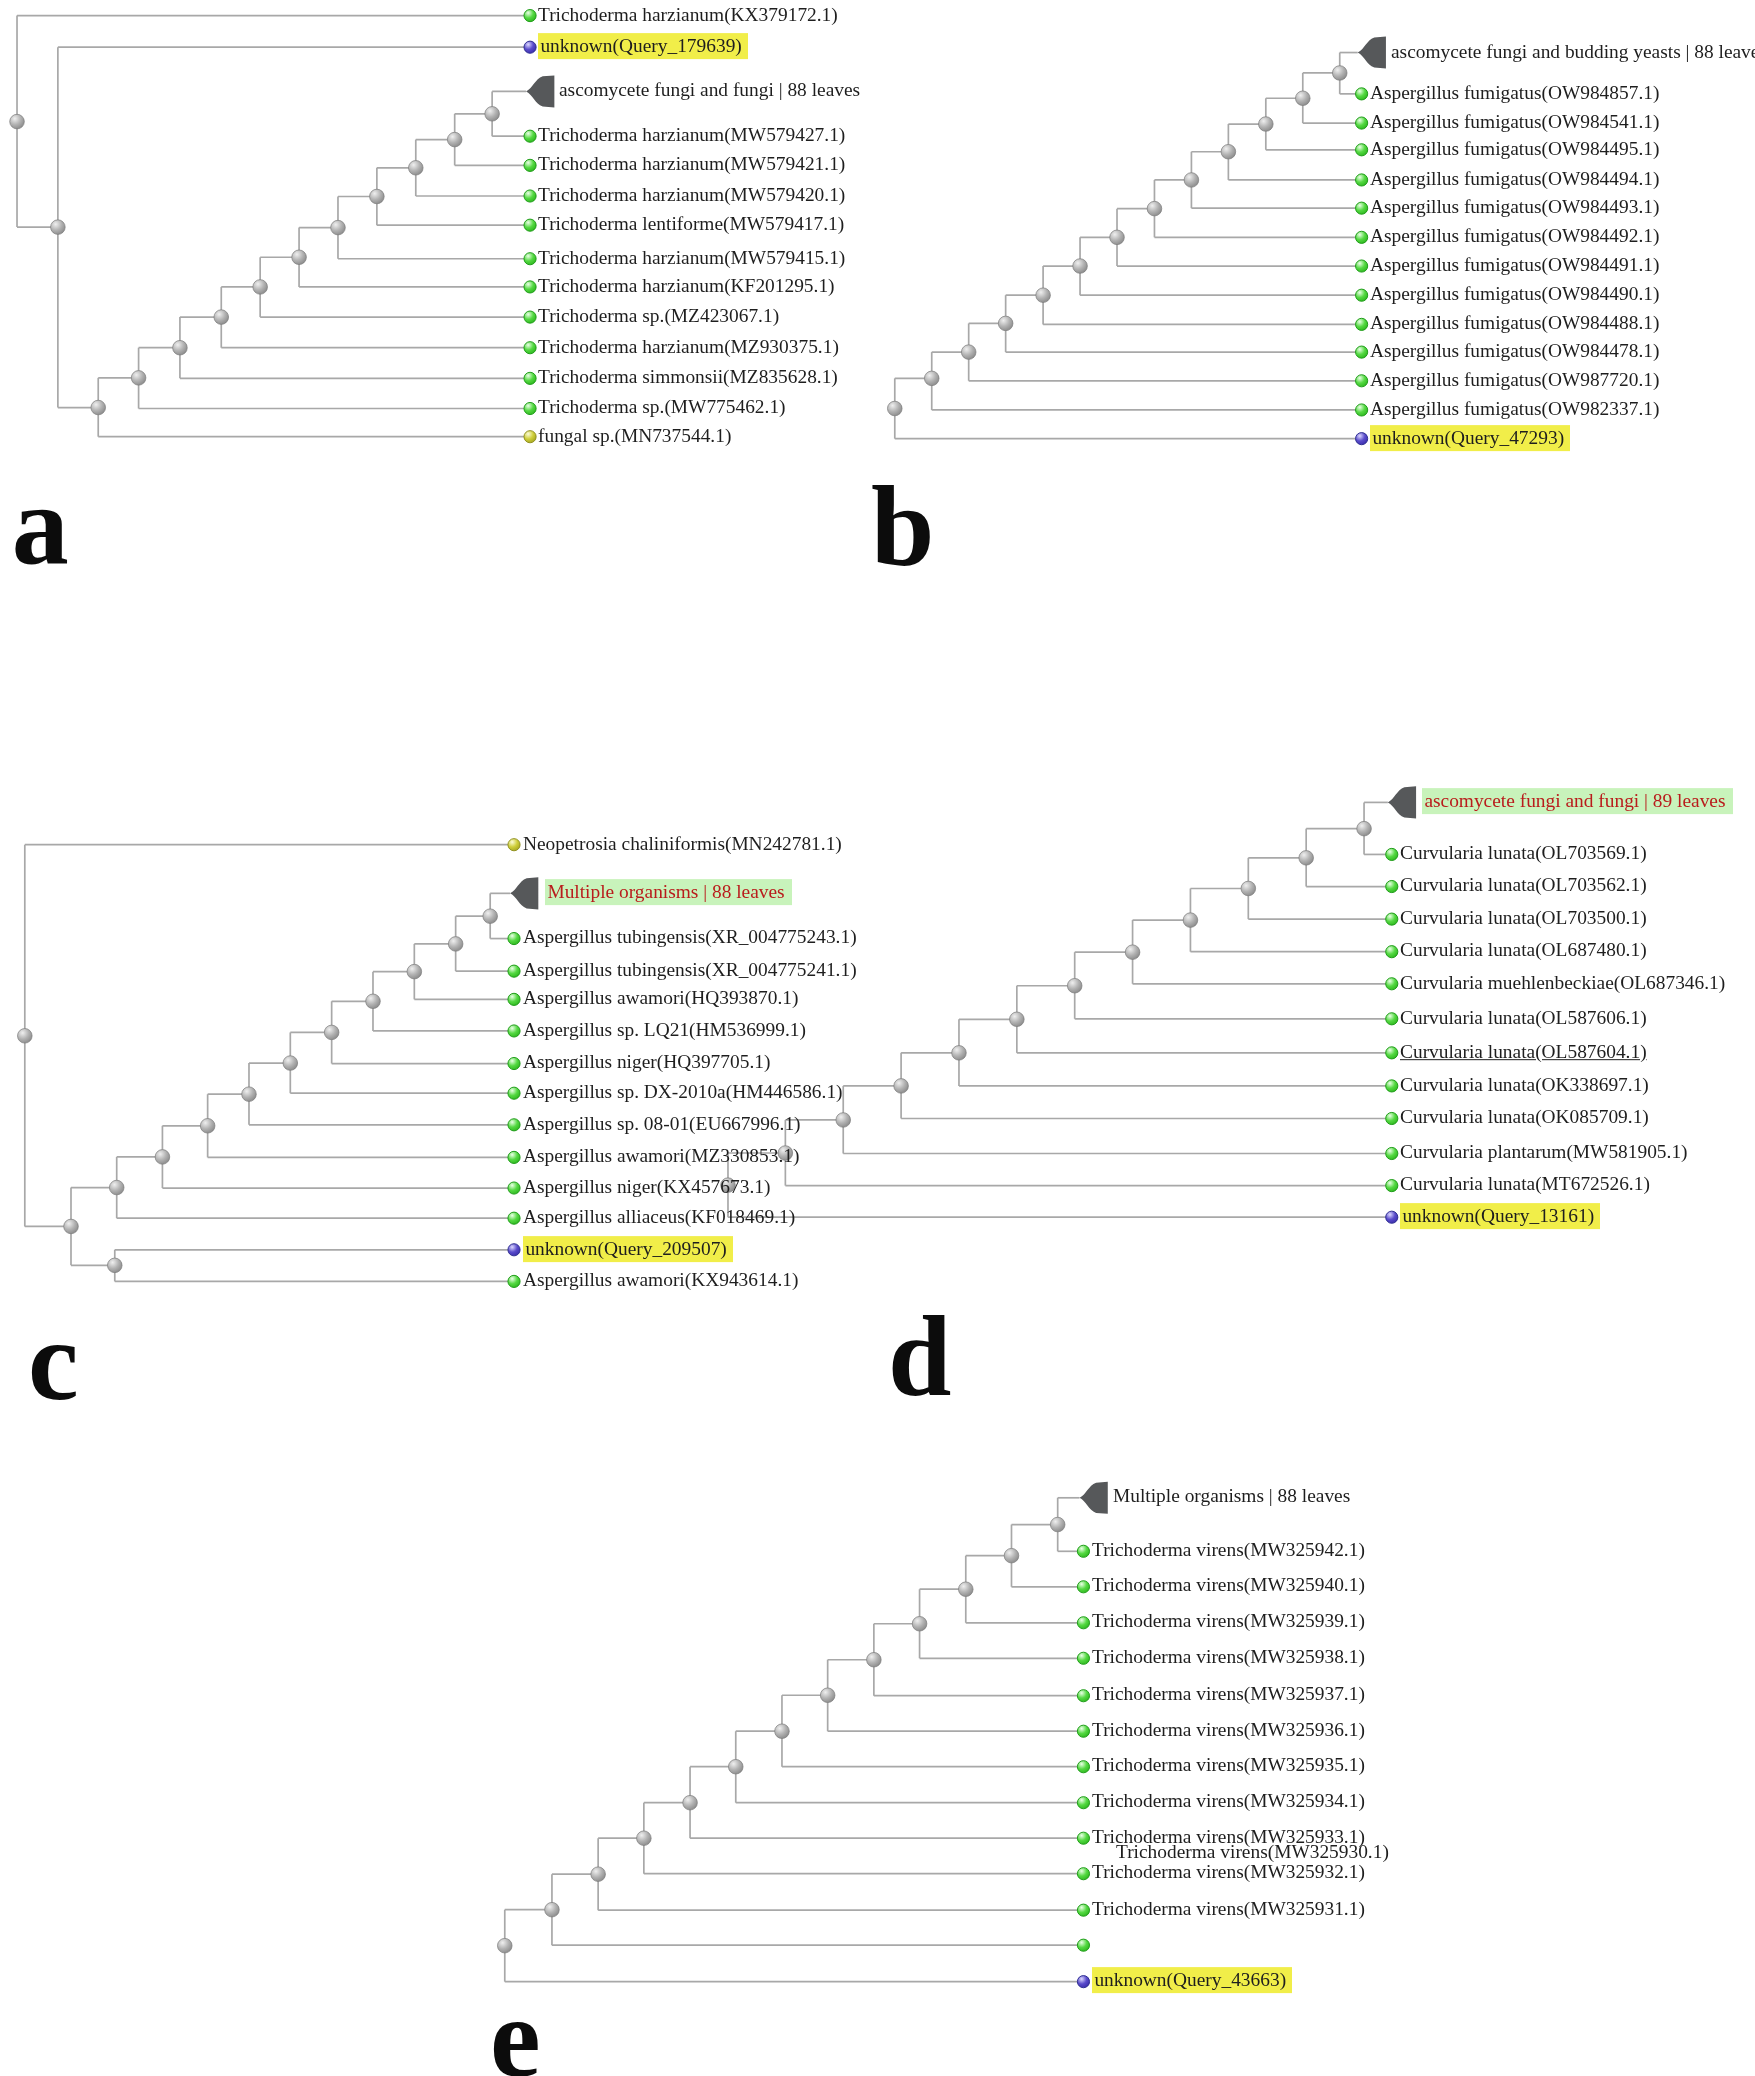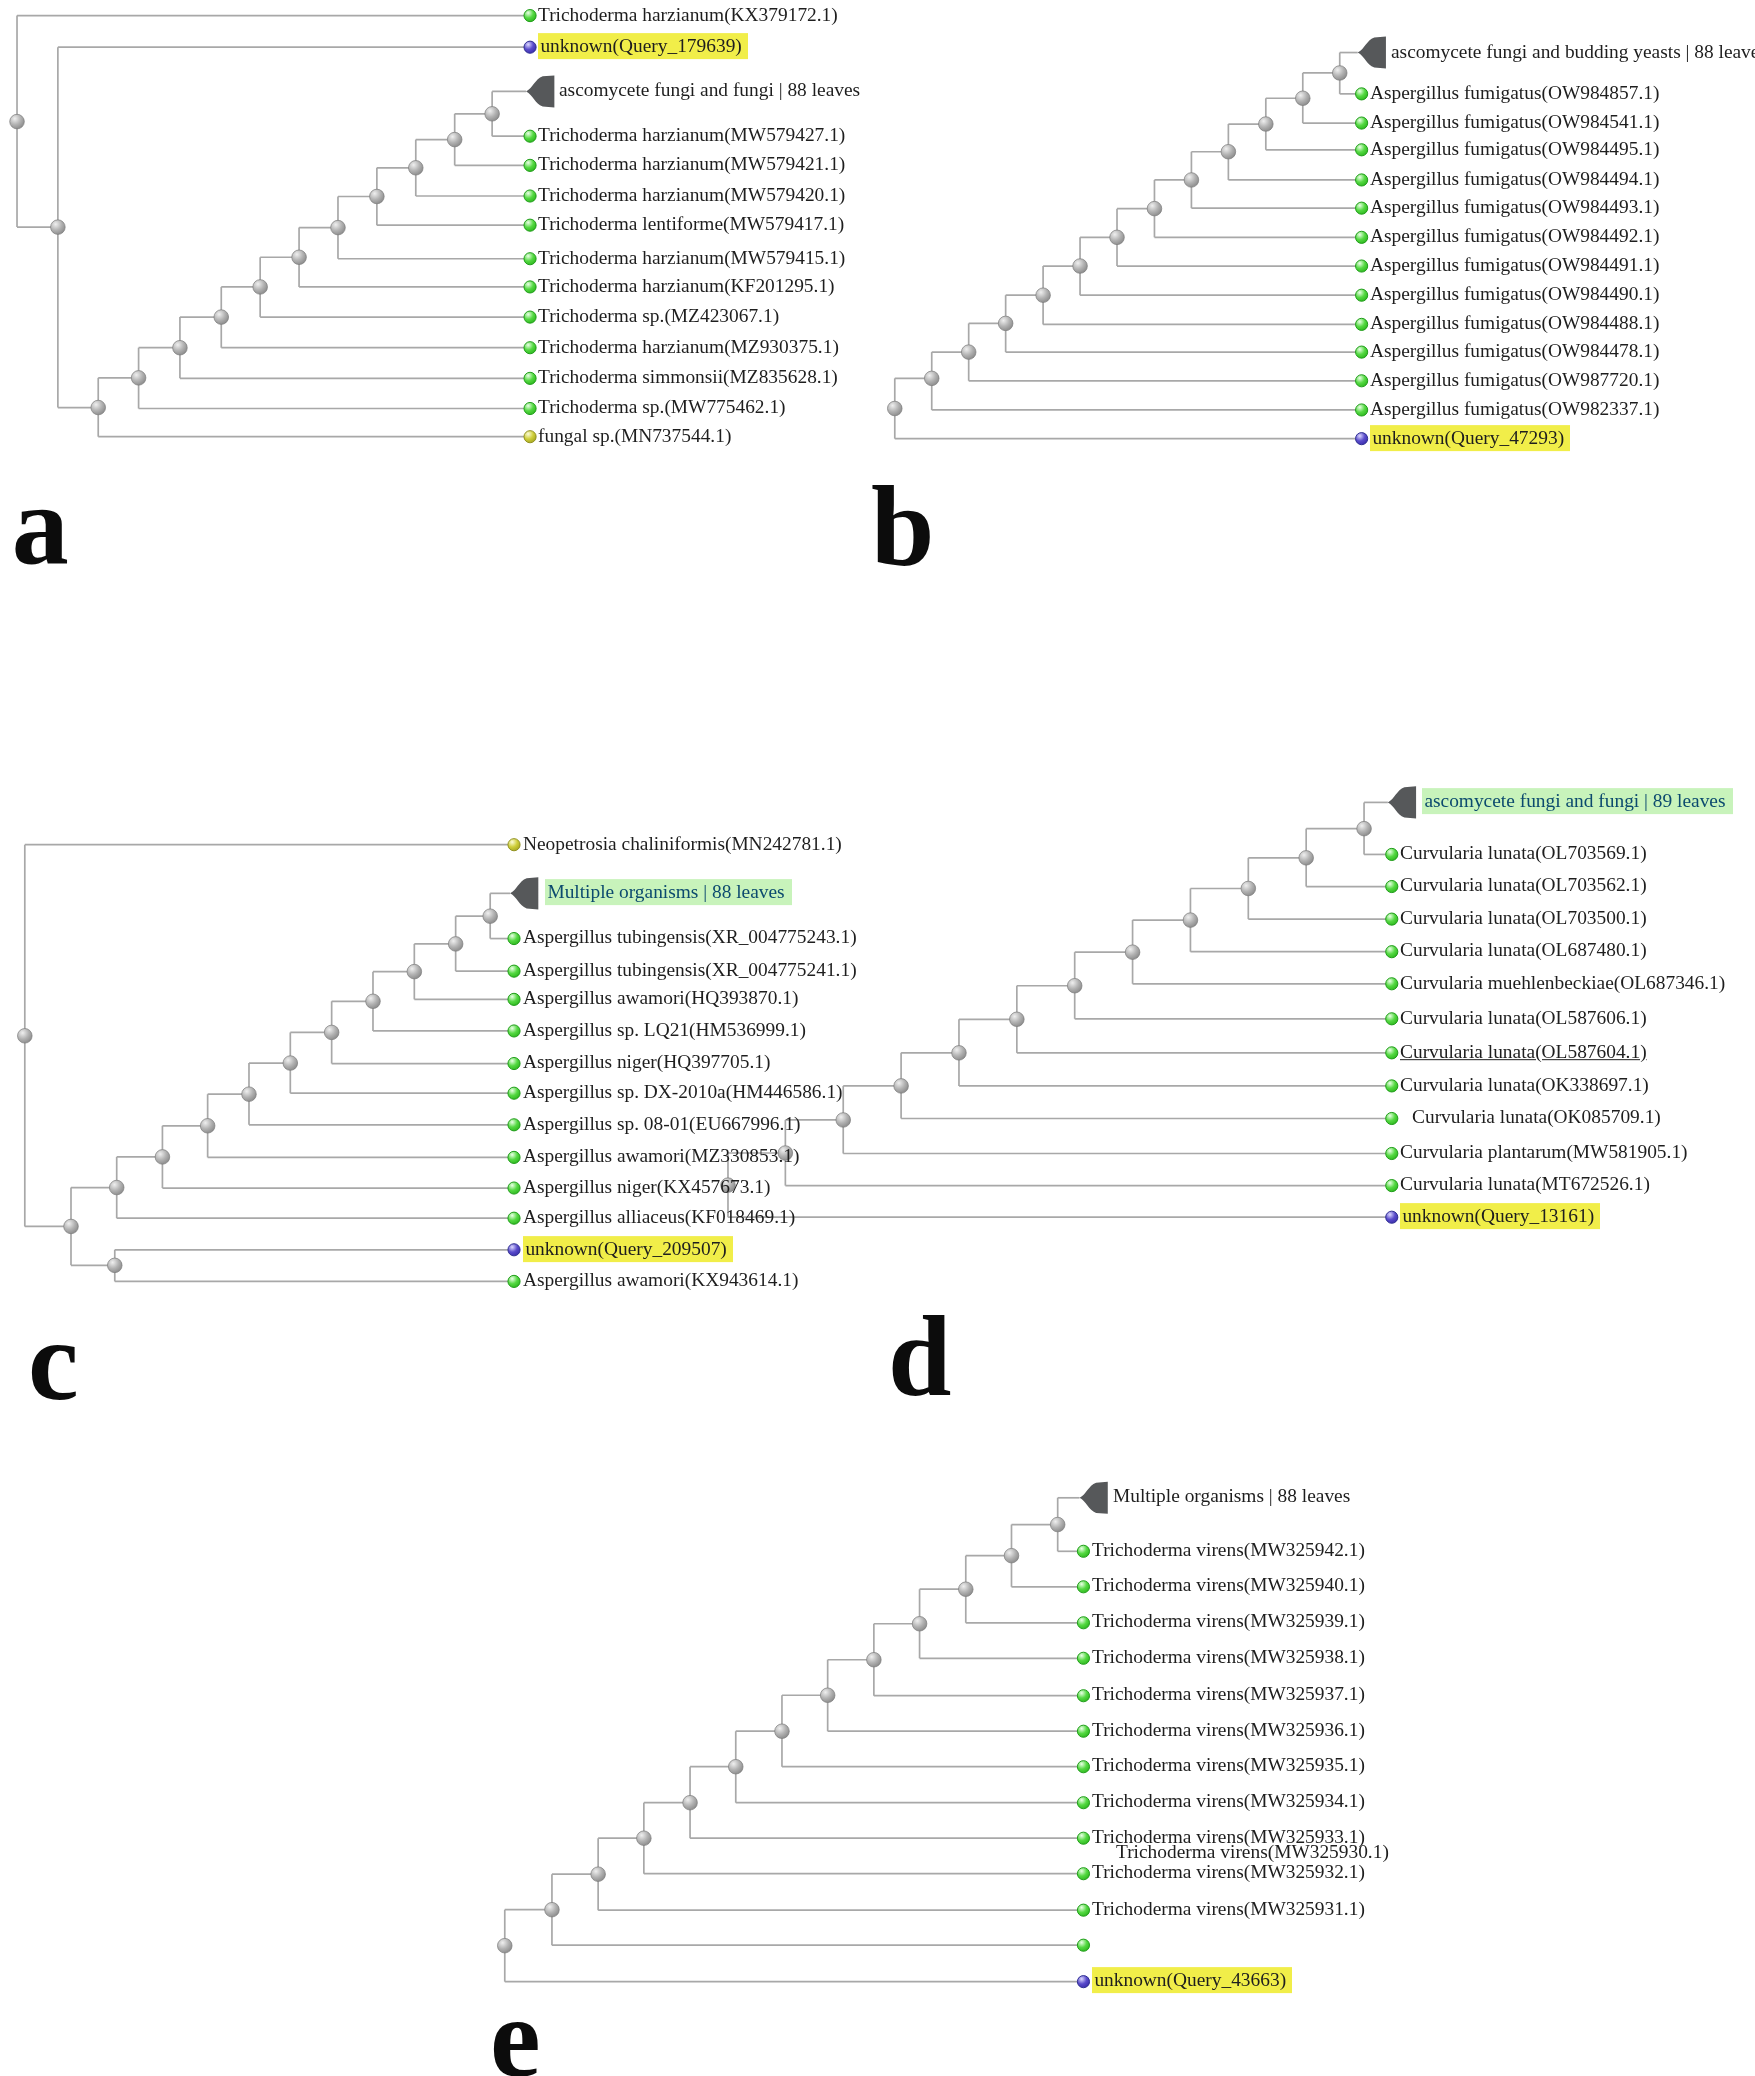--- a/index.html
+++ b/index.html
@@ -2,21 +2,21 @@
 <html style="font-size:7.8px"><head>
 <meta charset="utf-8">
 <style>
   html,body{margin:0;padding:0;background:#ffffff;}
   #fig{position:relative;width:1756px;height:2077px;background:#ffffff;
        font-family:"Liberation Serif",serif;overflow:hidden;}
   #treesvg{position:absolute;left:0;top:0;}
   .lbl{position:absolute;white-space:nowrap;font-size:19.4px;color:#1e1e1e;
        line-height:1.15;transform:translateY(-53%);}
   .hl-yellow{background:#f1ee49;padding:1.5px 5.8px 2.4px 2.4px;}
-  .hl-green{background:#c8f3bb;padding:1.5px 7.8px 2.4px 2.4px;color:#0c4a6e;}
+  .hl-green{background:#c8f3bb;padding:1.5px 7.8px 2.4px 2.4px;color:#b91c1c;}
   .panel-letter{position:absolute;font-size:114px;font-weight:bold;color:#0c0c0c;
        line-height:1;font-family:"Liberation Serif",serif;}
 </style>
 </head>
 <body>
 
 <div id="fig">
   <svg id="treesvg" width="1756" height="2077" viewBox="0 0 3611 4271">
     <defs>
       <radialGradient id="gradBall" cx="35%" cy="30%" r="75%">
@@ -426,21 +426,21 @@
       <div class="panel-letter" style="left: 28px; top: 1304px;">c</div>
       <div class="lbl hl-green" style="left: 1422px; top: 802px;">ascomycete fungi and fungi | 89 leaves</div>
       <div class="lbl" style="left: 1400px; top: 854px;">Curvularia lunata(OL703569.1)</div>
       <div class="lbl" style="left: 1400px; top: 886px;">Curvularia lunata(OL703562.1)</div>
       <div class="lbl" style="left: 1400px; top: 919px;">Curvularia lunata(OL703500.1)</div>
       <div class="lbl" style="left: 1400px; top: 951px;">Curvularia lunata(OL687480.1)</div>
       <div class="lbl" style="left: 1400px; top: 984px;">Curvularia muehlenbeckiae(OL687346.1)</div>
       <div class="lbl" style="left: 1400px; top: 1019px; text-align: right;">Curvularia lunata(OL587606.1)</div>
       <div class="lbl" style="left: 1400px; top: 1053px; text-decoration: underline;">Curvularia lunata(OL587604.1)</div>
       <div class="lbl" style="left: 1400px; top: 1086px;">Curvularia lunata(OK338697.1)</div>
-      <div class="lbl" style="left: 1400px; top: 1118px; margin-left: 12px;">Curvularia lunata(OK085709.1)</div>
+      <div class="lbl" style="left: 1400px; top: 1118px;">Curvularia lunata(OK085709.1)</div>
       <div class="lbl" style="left: 1400px; top: 1153px;">Curvularia plantarum(MW581905.1)</div>
       <div class="lbl" style="left: 1400px; top: 1185px;">Curvularia lunata(MT672526.1)</div>
       <div class="lbl hl-yellow" style="left: 1400px; top: 1217px;">unknown(Query_13161)</div>
       <div class="panel-letter" style="left: 888px; top: 1300px;">d</div>
       <div class="lbl" style="left: 1113px; top: 1497px;">Multiple organisms | 88 leaves</div>
       <div class="lbl" style="left: 1092px; top: 1551px;">Trichoderma virens(MW325942.1)</div>
       <div class="lbl" style="left: 1092px; top: 1586px;">Trichoderma virens(MW325940.1)</div>
       <div class="lbl" style="left: 1092px; top: 1622px;">Trichoderma virens(MW325939.1)</div>
       <div class="lbl" style="left: 1092px; top: 1658px;">Trichoderma virens(MW325938.1)</div>
       <div class="lbl" style="left: 1092px; top: 1695px;">Trichoderma virens(MW325937.1)</div>

